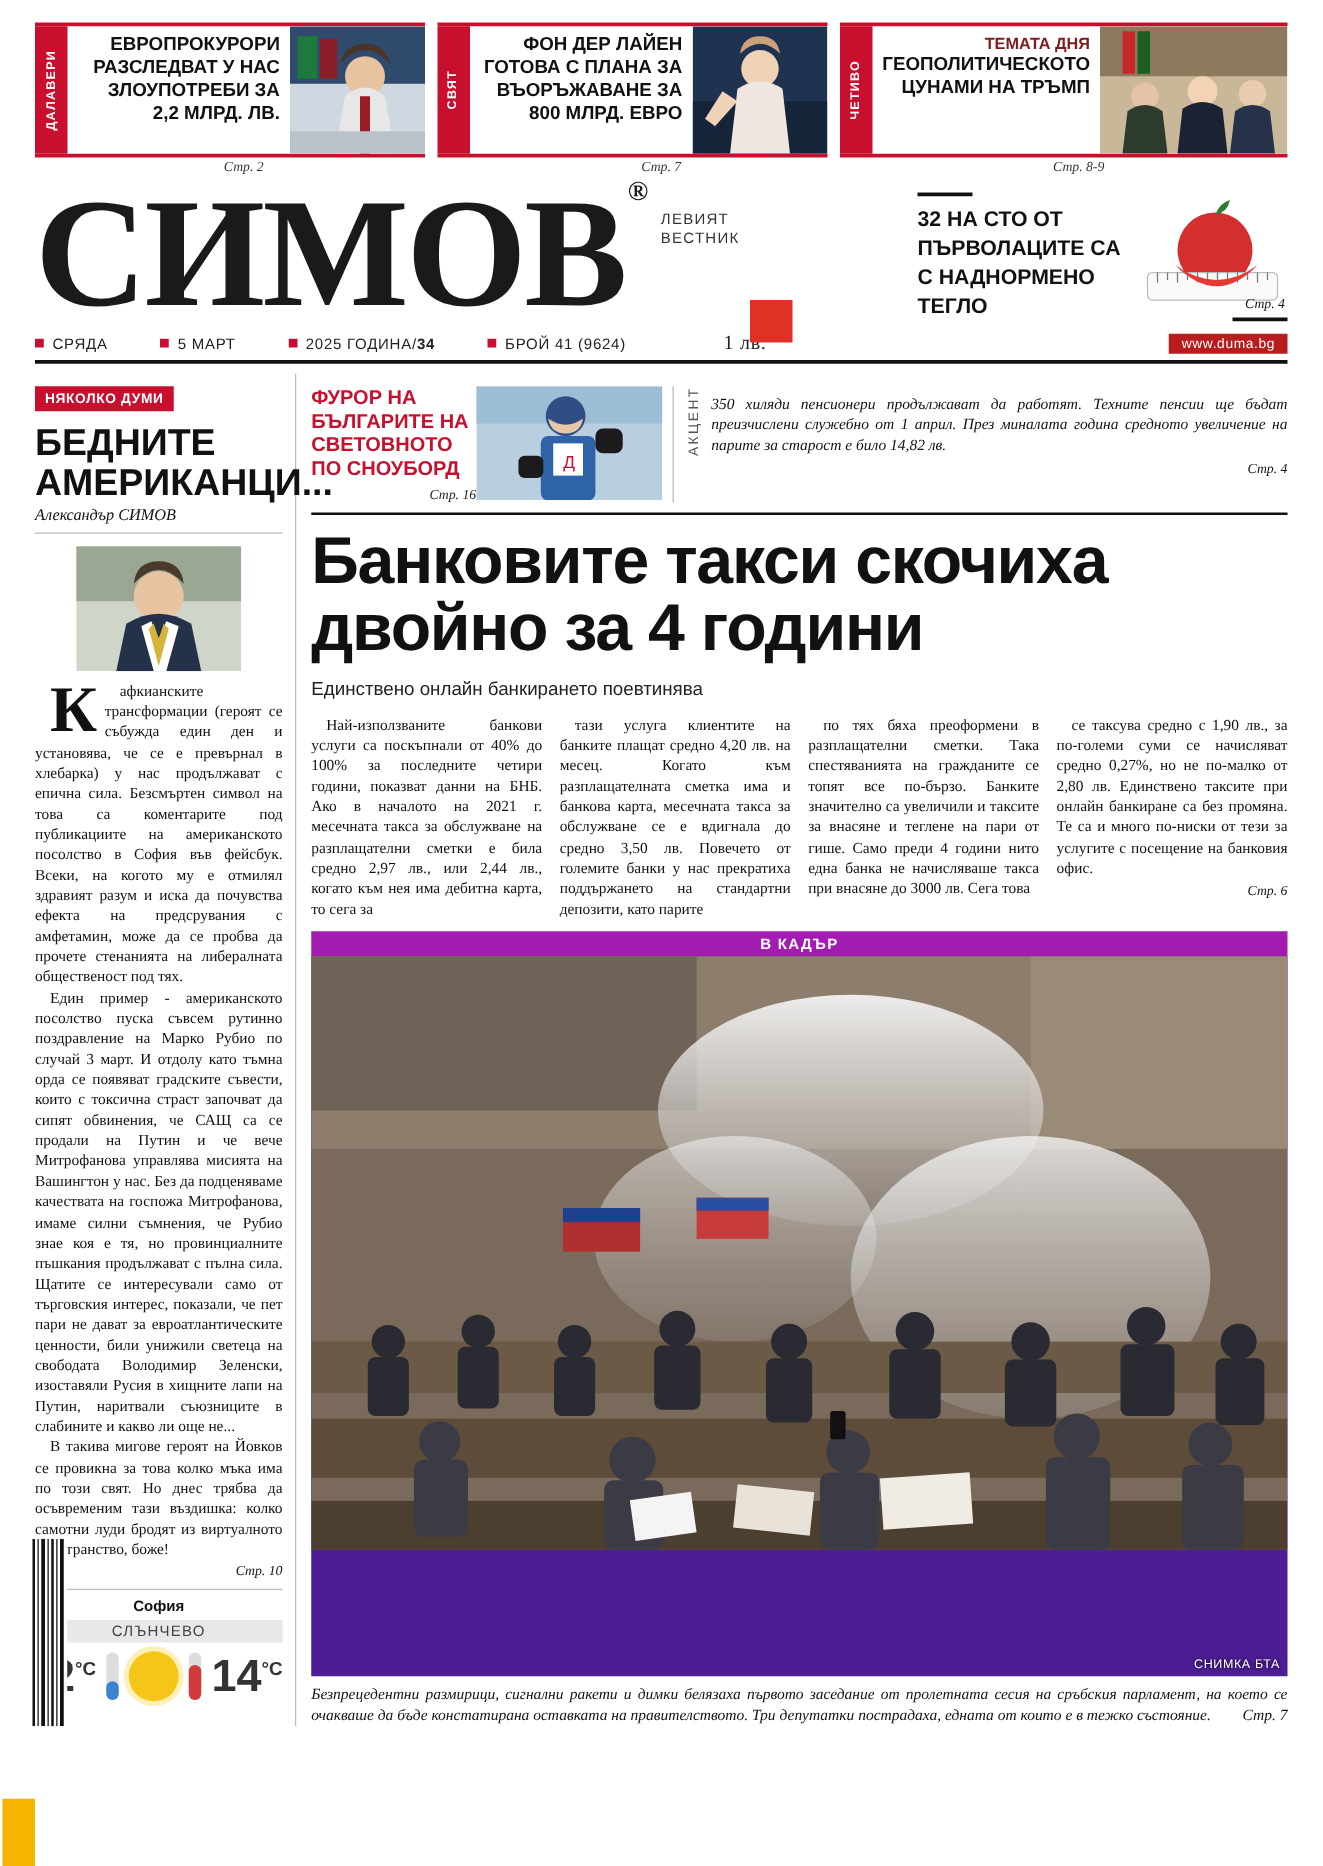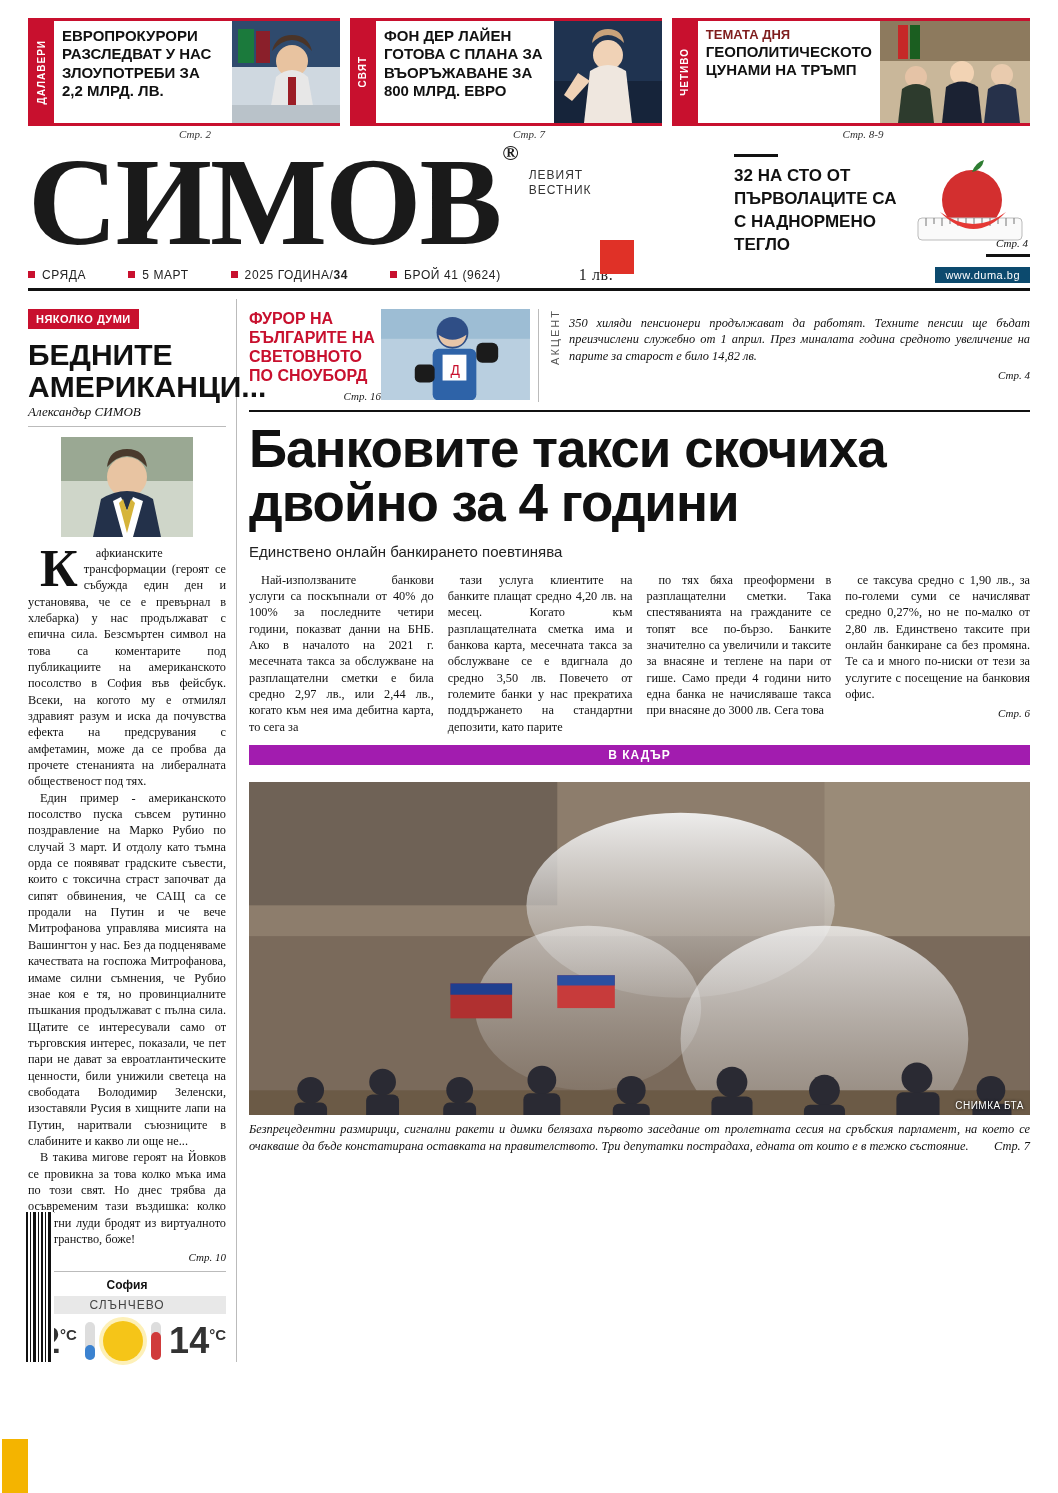--- a/index.html
+++ b/index.html
@@ -4,21 +4,21 @@
 <style>
   html,body{margin:0;padding:0;background:#fff;}
   body{width:1058px;height:1493px;font-family:"Liberation Serif",serif;color:#111;position:relative;overflow:hidden;}
   .page{position:relative;width:1058px;height:1493px;}
 
   
   .teasers{display:flex;gap:10px;padding:18px 28px 0 28px;box-sizing:border-box;}
   .teaser{flex:1;display:flex;border-top:3px solid #c8102e;border-bottom:3px solid #c8102e;height:108px;box-sizing:border-box;background:#fff;}
   .tz-tab{width:26px;background:#c8102e;color:#fff;font-family:"Liberation Sans",sans-serif;font-weight:bold;font-size:10px;letter-spacing:1px;display:flex;align-items:center;justify-content:center;}
   .tz-tab span{writing-mode:vertical-rl;transform:rotate(180deg);white-space:nowrap;}
-  .tz-text{flex:1;padding:6px 8px;font-family:"Liberation Sans",sans-serif;font-weight:bold;font-size:15px;line-height:1.22;text-transform:uppercase;color:#111;}
+  .tz-text{flex:1;padding:6px 8px;font-family:"Liberation Sans",sans-serif;font-weight:bold;font-size:15px;line-height:1.22;text-transform:uppercase;color:#111;text-align:right;}
   .tz-img{width:108px;overflow:hidden;position:relative;}
   .tz-img.wide{width:150px;}
   .capline{display:flex;padding:2px 28px 0 28px;font-style:italic;font-size:11px;color:#333;}
   .capline div{flex:1;text-align:center;font-family:Liberation Serif, serif;}
 
   
   .masthead{display:flex;align-items:flex-start;padding:4px 28px 0 28px;position:relative;}
   .logo{font-family:"Liberation Serif",serif;font-weight:bold;font-size:124px;line-height:0.95;letter-spacing:-2px;color:#1a1a1a;position:relative;}
   .logo .reg{font-size:22px;vertical-align:super;position:relative;top:-42px;left:2px;}
   .logo-red{position:absolute;width:34px;height:34px;background:#e03127;left:572px;top:96px;}
@@ -28,21 +28,21 @@
   .promo-txt{font-family:"Liberation Sans",sans-serif;font-weight:bold;font-size:17px;line-height:1.35;text-transform:uppercase;width:170px;}
   .promo-img{position:absolute;right:0;top:14px;width:120px;height:102px;}
   .promo-str{position:absolute;right:2px;bottom:8px;font-style:italic;font-size:11px;}
   .promo-under{height:3px;background:#111;width:44px;position:absolute;right:0;bottom:0;}
 
   
   .inforow{display:flex;align-items:center;padding:4px 28px 0 28px;font-family:"Liberation Sans",sans-serif;font-size:12px;letter-spacing:0.6px;color:#222;}
   .inforow .sq{display:inline-block;width:7px;height:7px;background:#c8102e;margin-right:7px;vertical-align:middle;}
   .inforow .it{margin-right:42px;display:flex;align-items:center;}
   .inforow .price{font-family:"Liberation Serif",serif;font-size:16px;margin-left:36px;}
-  .inforow .site{margin-left:auto;background:#0c4a6e;color:#fff;font-size:11px;padding:2px 10px;letter-spacing:0.5px;}
+  .inforow .site{margin-left:auto;background:#b91c1c;color:#fff;font-size:11px;padding:2px 10px;letter-spacing:0.5px;}
   .blackbar{height:3px;background:#111;margin:4px 28px 0 28px;}
 
   
   .content{display:flex;padding:8px 28px;box-sizing:border-box;}
   .leftcol{width:208px;padding-right:10px;box-sizing:border-box;position:relative;}
   .rightcol{flex:1;padding-left:12px;box-sizing:border-box;border-left:1px solid #bbb;}
 
   .tagbox{background:#c8102e;color:#fff;font-family:"Liberation Sans",sans-serif;font-weight:bold;font-size:11px;letter-spacing:0.5px;padding:4px 8px;display:inline-block;margin-top:10px;text-transform:uppercase;}
   .lead-title{font-family:"Liberation Sans",sans-serif;font-weight:bold;font-size:30px;line-height:1.08;margin-top:10px;text-transform:uppercase;color:#111;}
   .byline{font-style:italic;font-size:13px;border-bottom:1px solid #bbb;padding-bottom:6px;}
@@ -85,21 +85,21 @@
   .rule{height:2px;background:#111;margin-top:8px;}
   .mainhead{font-family:"Liberation Sans",sans-serif;font-weight:bold;font-size:53px;line-height:1.03;margin-top:10px;letter-spacing:-1px;}
   .subhead{font-family:"Liberation Sans",sans-serif;font-size:15px;margin-top:12px;color:#222;}
   .artcols{display:flex;gap:14px;margin-top:12px;}
   .artcols .c{flex:1;font-size:12.3px;line-height:1.33;text-align:justify;}
   .artcols .c p{margin:0;text-indent:12px;}
   .artstr{text-align:right;font-style:italic;font-size:11px;margin-top:4px;}
 
   
   .kadr{background:#a21caf;color:#fff;text-align:center;font-family:"Liberation Sans",sans-serif;font-weight:bold;font-size:12px;letter-spacing:1px;padding:3px 0;margin-top:10px;}
-  .photo{margin-top:17px;height:333px;position:relative;overflow:hidden;background:#4c1d95;}
+  .photo{margin-top:0;height:576px;position:relative;overflow:hidden;background:#4c1d95;}
   .photo .credit{position:absolute;right:6px;bottom:4px;color:#fff;font-family:"Liberation Sans",sans-serif;font-size:10px;letter-spacing:0.5px;text-shadow:0 0 3px #000;}
   .photocap{font-style:italic;font-size:12.4px;line-height:1.35;margin-top:6px;text-align:justify;}
   .photocap .s{float:right;font-style:italic;}
 
   
   .ph{position:absolute;inset:0;}
 </style>
 </head>
 <body>
 

